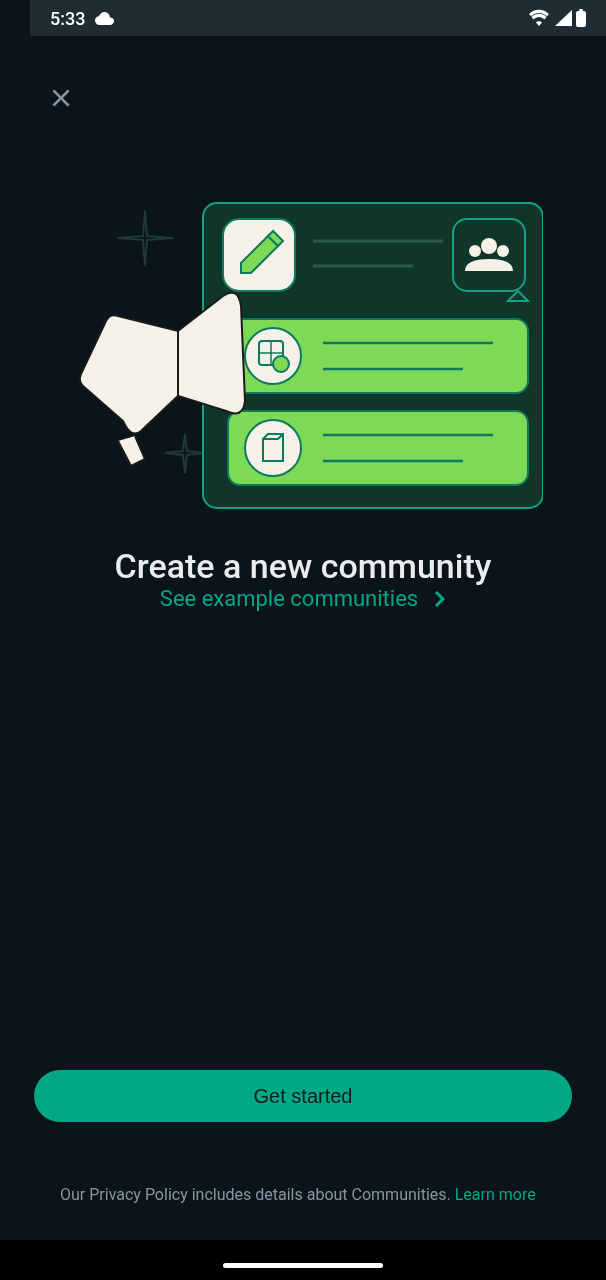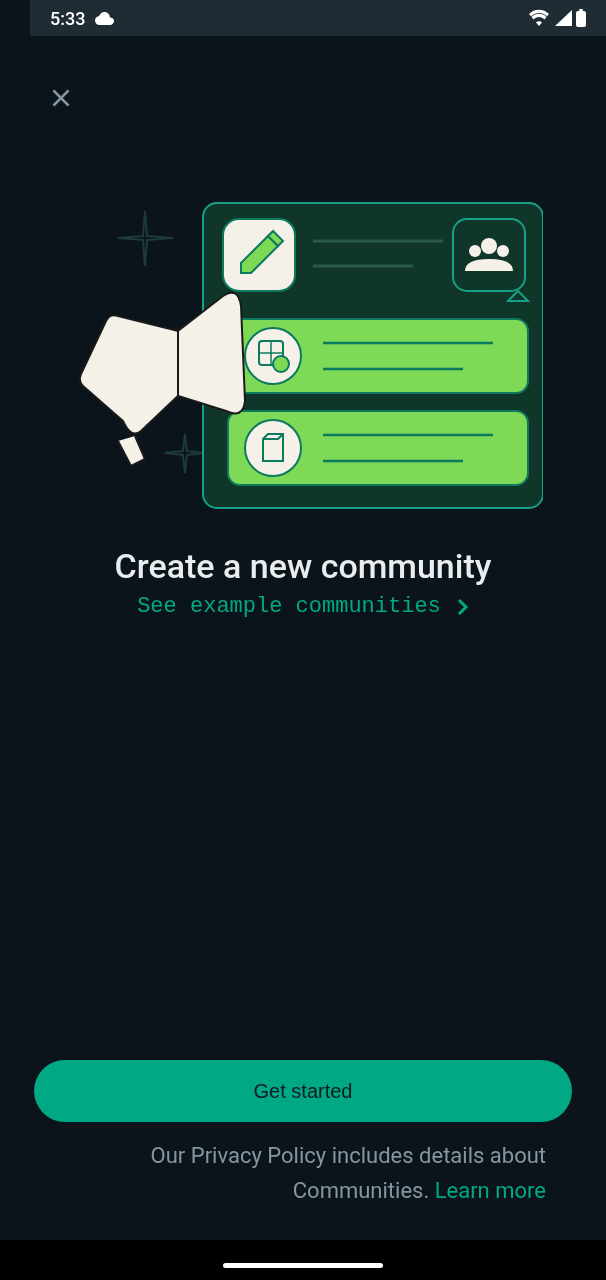--- a/index.html
+++ b/index.html
@@ -78,55 +78,54 @@
       text-align: center;
       margin-top: 20px;
       line-height: 1.6;
       padding: 0 5px;
     }
     
     .example-link {
       color: #00a884;
       font-size: 22px;
       text-align: center;
-      margin-top: 8px;
+      margin-top: 0;
       display: flex;
       align-items: center;
       justify-content: center;
       gap: 16px;
       cursor: pointer;
-      font-family: Liberation Mono, monospace;
     }
     
     .get-started-btn {
       position: absolute;
       bottom: 158px;
       left: 34px;
       right: 34px;
-      height: 62px;
+      height: 52px;
       background: #00a884;
       border-radius: 32px;
       display: flex;
       align-items: center;
       justify-content: center;
       color: #111b21;
       font-size: 20px;
       font-weight: 500;
       cursor: pointer;
       border: none;
     }
     
     .privacy-text {
       position: absolute;
       bottom: 72px;
       left: 0;
       right: 0;
-      text-align: right;
+      text-align: left;
       color: #8696a0;
-      font-size: 22px;
+      font-size: 16px;
       line-height: 1.6;
       padding: 0 60px;
     }
     
     .learn-more {
       color: #00a884;
       cursor: pointer;
     }
     
     .nav-handle {

